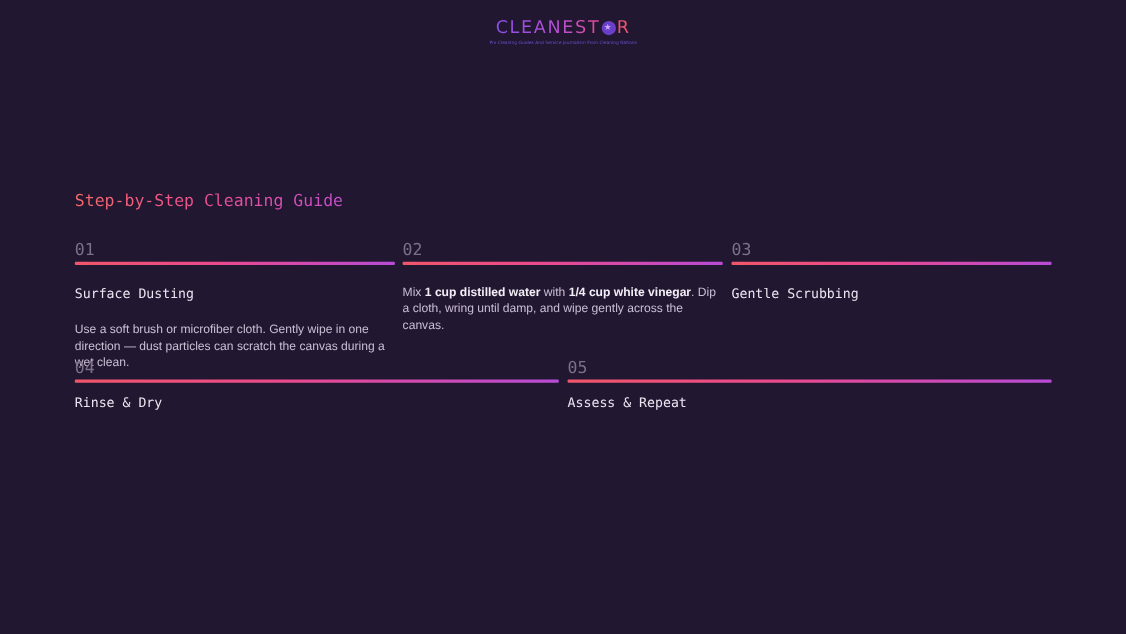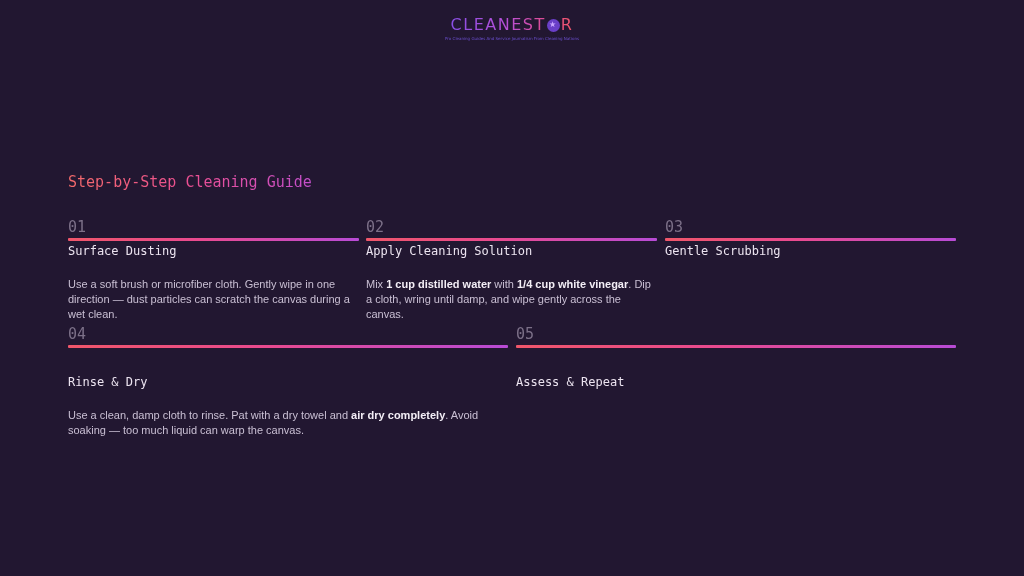--- a/index.html
+++ b/index.html
@@ -46,35 +46,35 @@
     .step { position: absolute; }
     .step-num {
       font-family: "DejaVu Sans Mono", monospace; font-size: 15px; color: #7c7088;
       line-height: 12px; height: 12px;
     }
     .step-bar {
       margin-top: 5px; height: 3px; border-radius: 1px;
       background: linear-gradient(90deg, #f0566a 0%, #e94a8f 45%, #b84bd6 100%);
     }
     .step-title {
-      margin-top: 2px; font-family: "DejaVu Sans Mono", monospace; font-size: 12px;
+      margin-top: 18px; font-family: "DejaVu Sans Mono", monospace; font-size: 12px;
       color: #ece4f0; line-height: 16px;
     }
     .step-desc {
       margin-top: 18px; font-family: "Liberation Sans", sans-serif; font-size: 11px;
       color: #c9bfd3; line-height: 15px;
     }
     .step-desc b { color: #f3eef6; font-weight: bold; }
 
     #s1 { left: 68px;  top: 221px; width: 291px; }
     #s2 { left: 366px; top: 221px; width: 291px; }
     #s3 { left: 665px; top: 221px; width: 291px; }
     #s4 { left: 68px;  top: 328px; width: 440px; }
     #s5 { left: 516px; top: 328px; width: 440px; }
-    #s4 .step-title, #s5 .step-title { margin-top: 26px; }
+    #s4 .step-title, #s5 .step-title { margin-top: 10px; }
   </style>
 </head>
 <body>
 
 <header class="brand">
   <div class="logo">
     <span>CLEANEST</span>
       <span class="logo-o"></span>
       <span>R</span>
   </div>
@@ -87,35 +87,33 @@
   <div class="step" id="s1">
     <div class="step-num">01</div>
     <div class="step-bar"></div>
     <div class="step-title">Surface Dusting</div>
     <p class="step-desc"><span>Use a soft brush or microfiber cloth. Gently wipe in one direction — dust particles can scratch the canvas during a wet clean.</span></p>
   </div>
 
   <div class="step" id="s2">
     <div class="step-num">02</div>
     <div class="step-bar"></div>
-    <div class="step-title">Apply Cleaning Solution</div>
     <p class="step-desc"><span>Mix </span><b>1 cup distilled water</b><span> with </span><b>1/4 cup white vinegar</b><span>. Dip a cloth, wring until damp, and wipe gently across the canvas.</span></p>
   </div>
 
   <div class="step" id="s3">
     <div class="step-num">03</div>
     <div class="step-bar"></div>
     <div class="step-title">Gentle Scrubbing</div>
   </div>
 
   <div class="step" id="s4">
     <div class="step-num">04</div>
     <div class="step-bar"></div>
     <div class="step-title">Rinse &amp; Dry</div>
-    <p class="step-desc"><span>Use a clean, damp cloth to rinse. Pat with a dry towel and </span><b>air dry completely</b><span>. Avoid soaking — too much liquid can warp the canvas.</span></p>
   </div>
 
   <div class="step" id="s5">
     <div class="step-num">05</div>
     <div class="step-bar"></div>
     <div class="step-title">Assess &amp; Repeat</div>
   </div>
 </section>
 
 </body></html>

